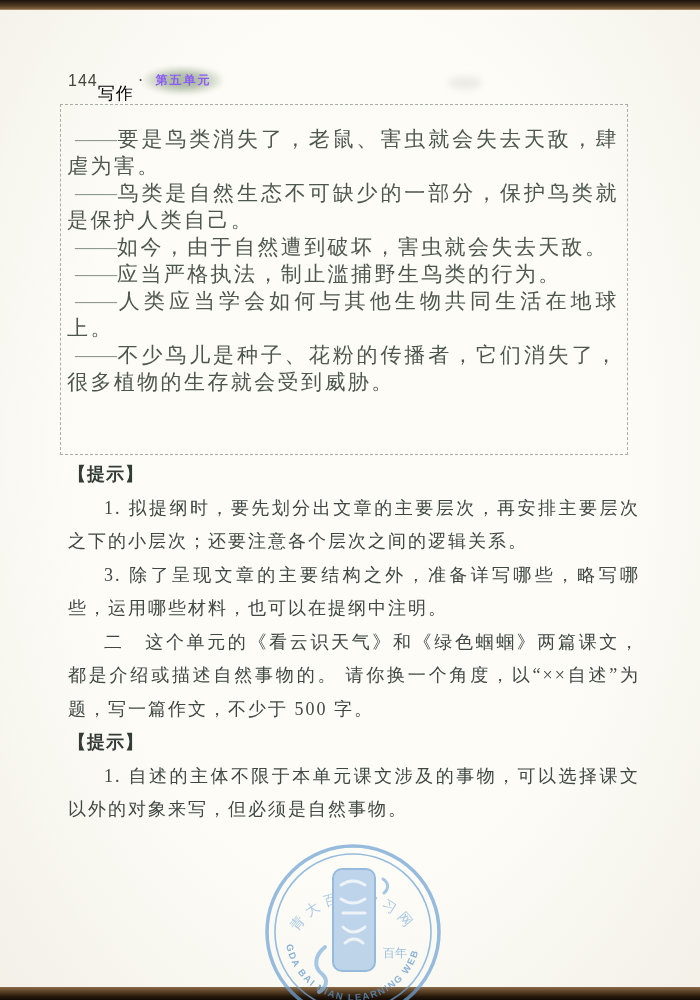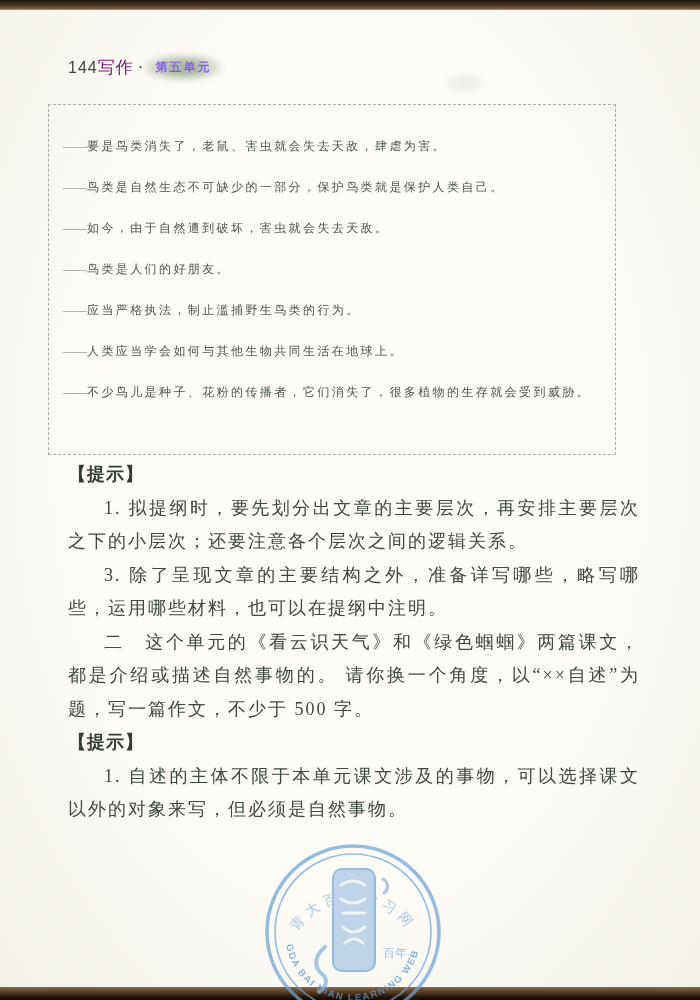--- a/index.html
+++ b/index.html
@@ -7,33 +7,33 @@
     width:700px;height:1000px;position:relative;overflow:hidden;
     background:radial-gradient(ellipse at 50% 45%, #fdfcf7 55%, #f2f0e7 100%);
     font-family:"Liberation Serif","DejaVu Serif",serif;
   }
   .edge-bar{position:absolute;left:0;width:700px;z-index:4;}
   .edge-top{top:0;height:10px;background:linear-gradient(180deg,#1d130c 0%,#4e3922 55%,#7a5c3c 85%,#b39a78 100%);}
   .edge-bottom{top:987px;height:13px;background:linear-gradient(180deg,#8a6b49 0%,#5a4026 35%,#241709 75%,#120b06 100%);}
 
   .header{position:absolute;left:68px;top:56px;display:flex;align-items:center;color:#4b4b43;font-size:17px;letter-spacing:1px;z-index:2;}
   .page-num{font-family:"Liberation Sans","DejaVu Sans",sans-serif;font-size:16px;color:#45453d;}
-  .sec-title{color:#701a75;}
+  .sec-title{color:#000000;margin-top:26px;}
   .sec-dot{margin:0 6px 0 4px;}
   .unit-badge{position:relative;padding:2px 5px;color:#8b5cf6;font-weight:bold;font-size:12px;letter-spacing:2px;}
   .unit-hl{position:absolute;left:-6px;top:-3px;right:-6px;bottom:-3px;
     background:radial-gradient(ellipse,rgba(160,176,150,0.85) 30%,rgba(160,176,150,0) 78%);
     filter:blur(2px);border-radius:12px;z-index:-1;}
   .smudge{position:absolute;left:448px;top:76px;width:34px;height:14px;border-radius:50%;
     background:rgba(140,140,135,0.14);filter:blur(3px);z-index:1;}
 
   .outline-box{
-    position:absolute;left:48px;top:104px;width:568px;height:351px;box-sizing:border-box;
+    position:absolute;left:60px;top:104px;width:568px;height:351px;box-sizing:border-box;
     border:1px dashed #a9aea6;padding:21px 8px 0 6px;
-    font-size:12px;line-height:41px;color:#4d574e;letter-spacing:2.4px;
+    font-size:21px;line-height:27px;color:#4d574e;letter-spacing:2.4px;
     text-align:justify;z-index:2;
   }
   .outline-box p{margin:0;text-indent:8px;}
   .dash{color:#89938a;letter-spacing:0;}
 
   .main{
     position:absolute;left:68px;top:458px;width:572px;
     font-size:18px;line-height:33.5px;color:#3f4841;letter-spacing:2px;
     text-align:justify;z-index:2;
   }
@@ -58,21 +58,20 @@
   <span class="unit-badge">
     <span class="unit-hl"></span>
     <span>第五单元</span>
   </span>
 </div>
 
 <div class="outline-box">
   <p><span class="dash">——</span><span>要是鸟类消失了，老鼠、害虫就会失去天敌，肆虐为害。</span></p>
   <p><span class="dash">——</span><span>鸟类是自然生态不可缺少的一部分，保护鸟类就是保护人类自己。</span></p>
   <p><span class="dash">——</span><span>如今，由于自然遭到破坏，害虫就会失去天敌。</span></p>
-  <p><span class="dash">——</span><span>鸟类是人们的好朋友。</span></p>
   <p><span class="dash">——</span><span>应当严格执法，制止滥捕野生鸟类的行为。</span></p>
   <p><span class="dash">——</span><span>人类应当学会如何与其他生物共同生活在地球上。</span></p>
   <p><span class="dash">——</span><span>不少鸟儿是种子、花粉的传播者，它们消失了，很多植物的生存就会受到威胁。</span></p>
 </div>
 
 <div class="main">
   <p class="hint-label">【提示】</p>
   <p class="indent">1. 拟提纲时，要先划分出文章的主要层次，再安排主要层次之下的小层次；还要注意各个层次之间的逻辑关系。</p>
   <p class="indent">3. 除了呈现文章的主要结构之外，准备详写哪些，略写哪些，运用哪些材料，也可以在提纲中注明。</p>
   <p class="indent">二　这个单元的《看云识天气》和《绿色蝈蝈》两篇课文，都是介绍或描述自然事物的。 请你换一个角度，以“××自述”为题，写一篇作文，不少于 500 字。</p>

